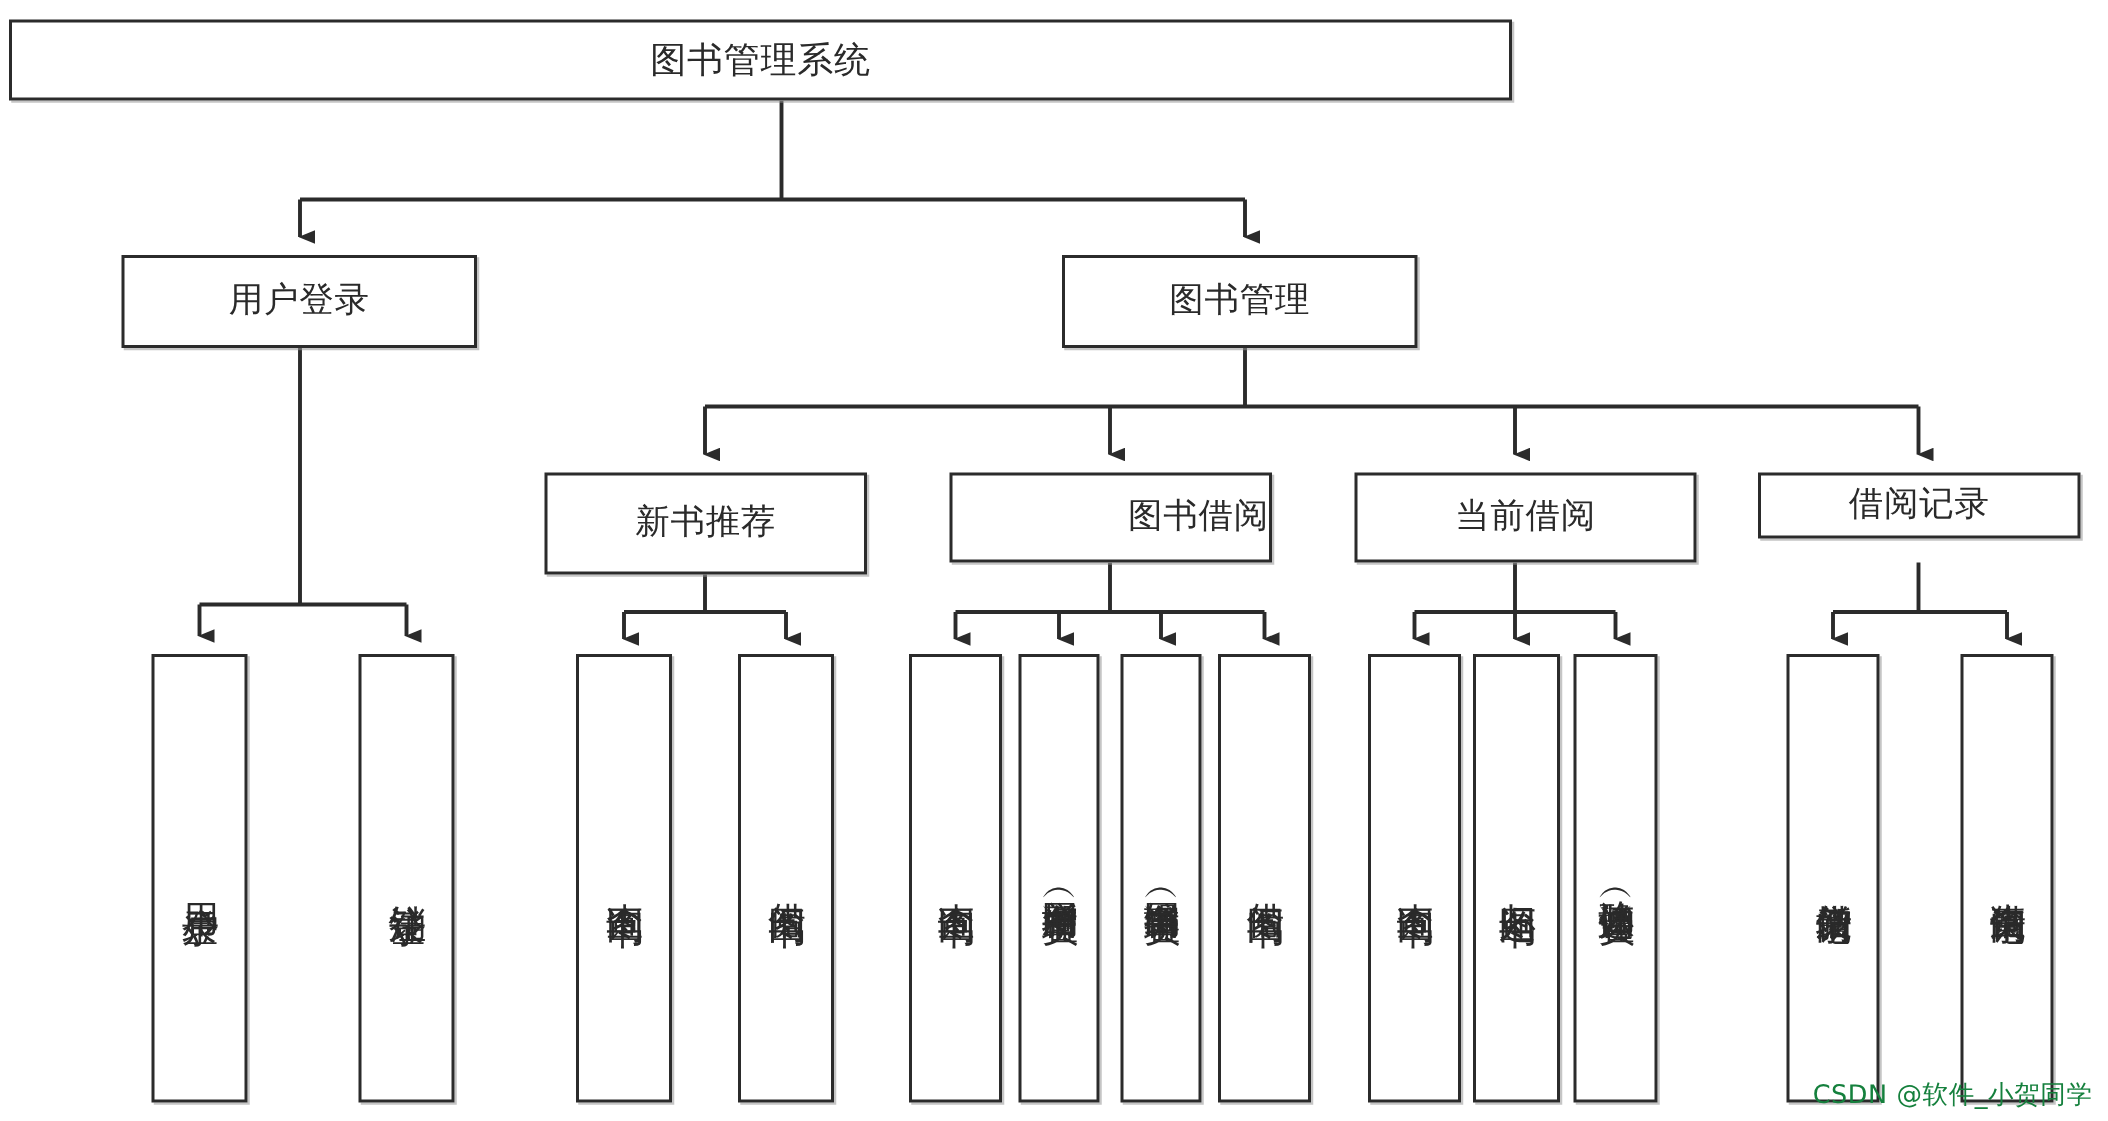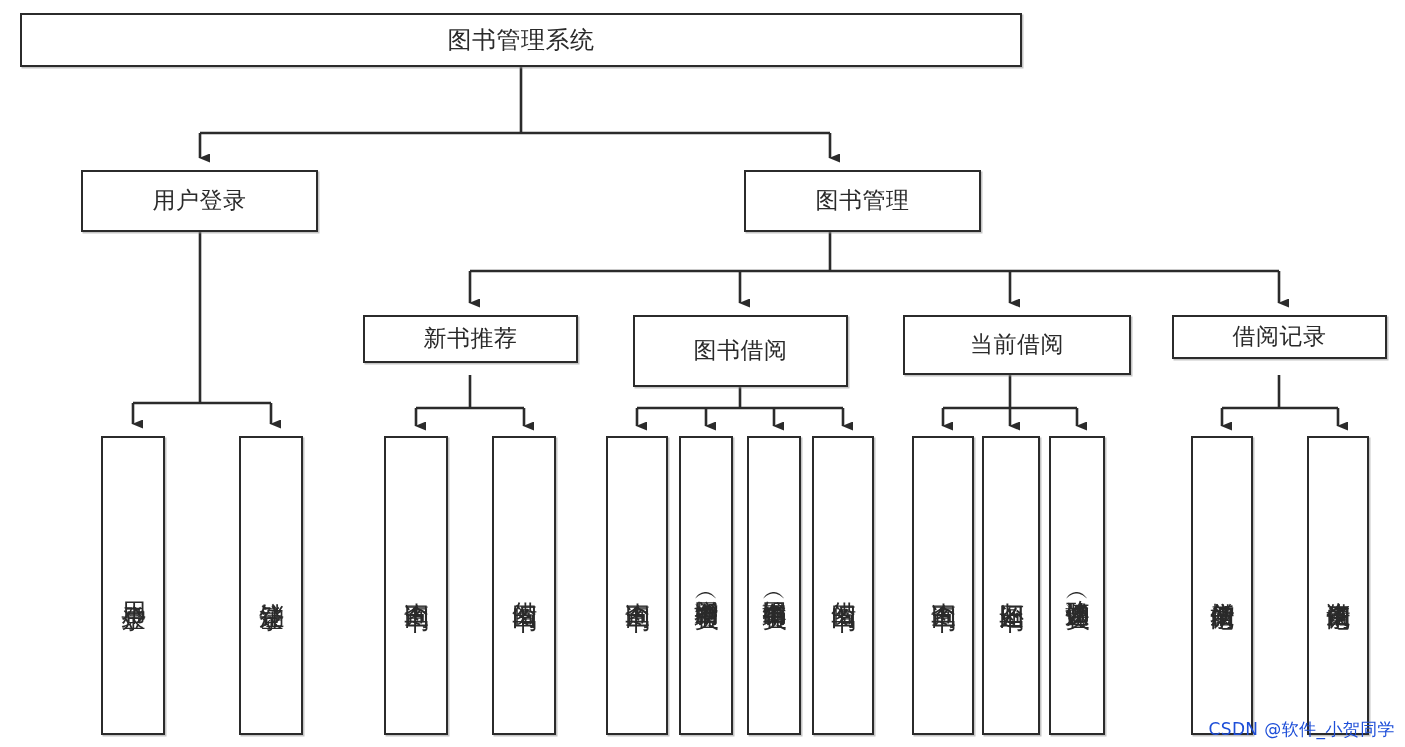--- a/index.html
+++ b/index.html
@@ -68,21 +68,21 @@
   }
   .node.vert.narrow .node-label {
     font-size: 24px;
     letter-spacing: 1px;
   }
   #watermark {
     position: absolute;
     right: 10px;
     bottom: 6px;
     font-size: 17px;
-    color: #1d4ed8;
+    color: #15803d;
     letter-spacing: 0.4px;
     white-space: nowrap;
     z-index: 5;
     font-family: "DejaVu Sans", "Liberation Sans", sans-serif;
   }
 </style>
 </head>
 <body>
 
 <div id="diagram-canvas">
@@ -130,35 +130,35 @@
       <path d="M1010,408 L1010,426" marker-end="url(#arrowhead)"></path>
       <path d="M1077,408 L1077,426" marker-end="url(#arrowhead)"></path>
 
       <path d="M1279,375 L1279,408"></path>
       <path d="M1222,408 L1338,408"></path>
       <path d="M1222,408 L1222,426" marker-end="url(#arrowhead)"></path>
       <path d="M1338,408 L1338,426" marker-end="url(#arrowhead)"></path>
     </g>
   </svg>
 
-  <div class="node horiz root" style="left:20px; top:13px; width:1002px; height:54px;">
+  <div class="node horiz root" style="left:6px; top:13px; width:1002px; height:54px;">
     <span class="node-label">图书管理系统</span>
   </div>
 
   <div class="node horiz" style="left:81px; top:170px; width:237px; height:62px;">
     <span class="node-label">用户登录</span>
   </div>
-  <div class="node horiz" style="left:744px; top:170px; width:237px; height:62px;">
+  <div class="node horiz" style="left:708px; top:170px; width:237px; height:62px;">
     <span class="node-label">图书管理</span>
   </div>
 
-  <div class="node horiz" style="left:363px; top:315px; width:215px; height:48px;">
+  <div class="node horiz" style="left:363px; top:315px; width:215px; height:68px;">
     <span class="node-label">新书推荐</span>
   </div>
-  <div class="node horiz" style="left:633px; top:315px; width:215px; height:72px;">
+  <div class="node horiz" style="left:633px; top:315px; width:215px; height:60px;justify-content:flex-end;">
     <span class="node-label">图书借阅</span>
   </div>
   <div class="node horiz" style="left:903px; top:315px; width:228px; height:60px;">
     <span class="node-label">当前借阅</span>
   </div>
   <div class="node horiz" style="left:1172px; top:315px; width:215px; height:44px;">
     <span class="node-label">借阅记录</span>
   </div>
 
   <div class="node vert" style="left:101px; top:436px; width:64px; height:299px;">

